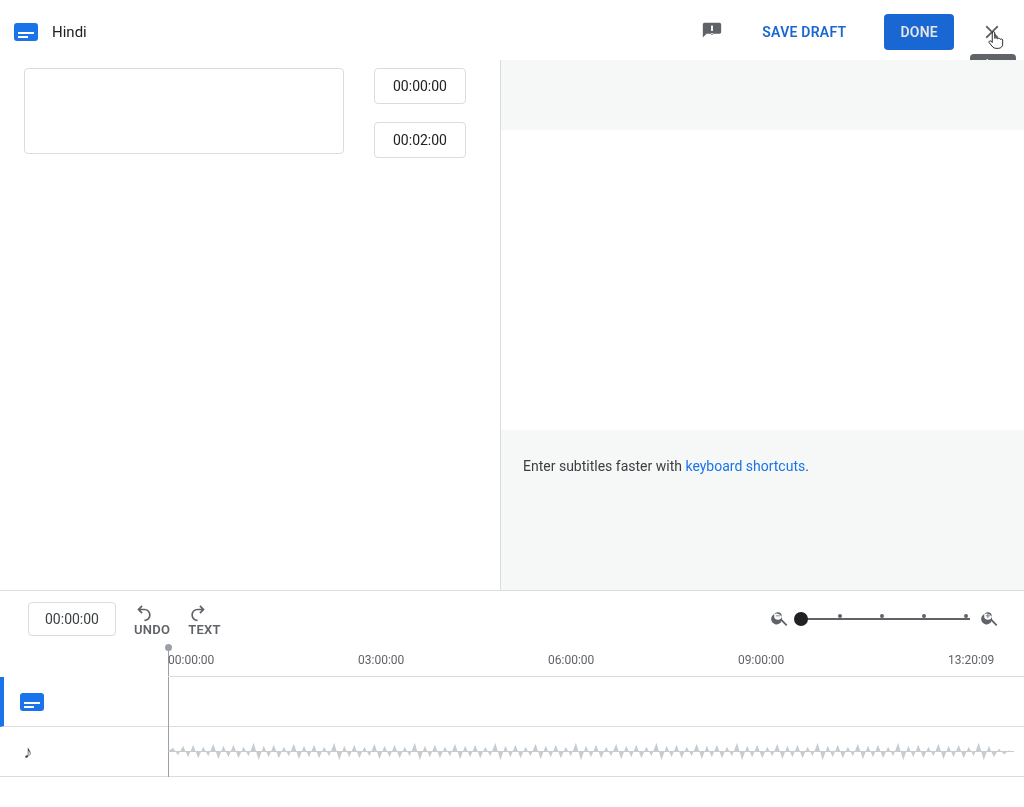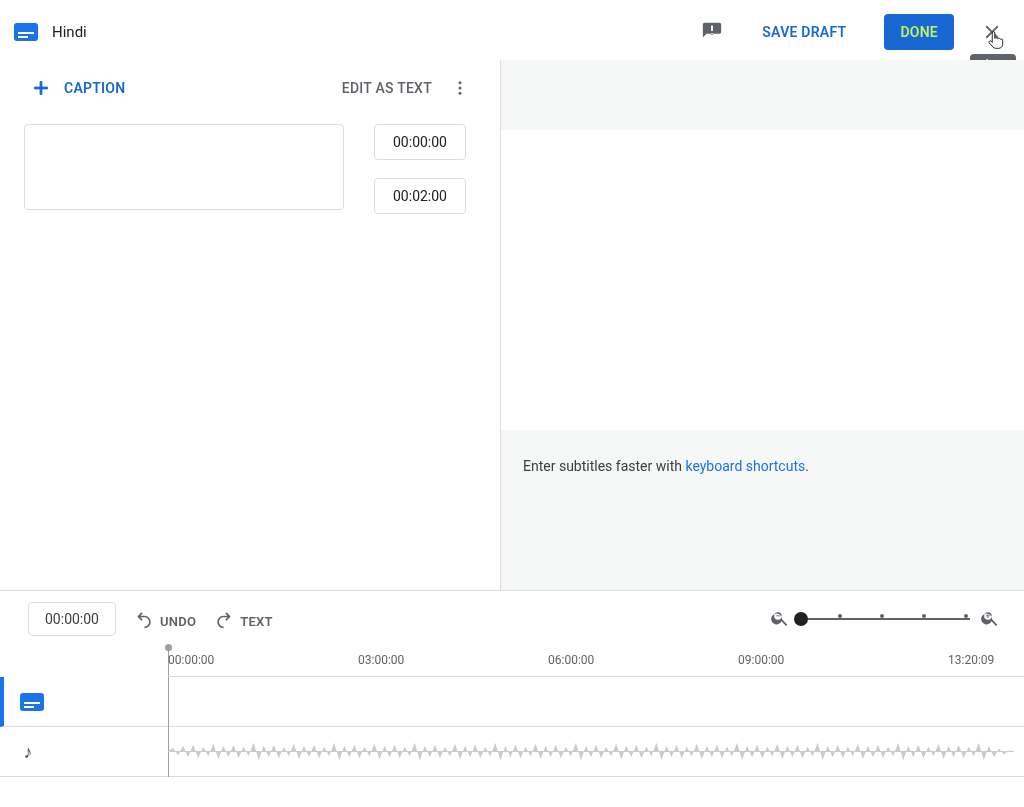--- a/index.html
+++ b/index.html
@@ -74,21 +74,21 @@
     border-radius: 4px;
     font-weight: 600;
     letter-spacing: .25px;
     font-size: 14px;
     cursor: pointer;
     user-select: none;
   }
   .text-btn.blue-ink { color: var(--blue-ink); }
   .text-btn.filled {
     background: var(--blue-ink);
-    color: #bef264;
+    color: #e5e5e5;
   }
 
   .header .text-btn + .text-btn { margin-left: 8px; }
 
   .close-wrap { position: relative; margin-left: 4px;}
   .tooltip {
     position: absolute;
     top: 42px; right: -4px;
     background: var(--tooltip-bg);
     color: #fff;
@@ -223,26 +223,27 @@
   }
   .tl-time-box {
     width: 88px; height: 34px;
     border: 1px solid var(--border);
     border-radius: 4px;
     display: flex; align-items: center; justify-content: center;
     font-feature-settings: "tnum";
     font-size: 14px;
   }
   .undo-redo {
-    display: inline-flex; align-items: flex-end; gap: 6px;
+    display: inline-flex; align-items: flex-start; 
     color: var(--ink-soft);
     font-weight: 600;
     font-size: 13px;
     letter-spacing: .25px;
     cursor: pointer;
+    flex-direction: column;
   }
   .undo-redo svg { width: 20px; height: 20px; fill: var(--ink-soft); }
   .tl-ctrl-spacer { flex: 1 1 auto; }
   .zoom-group { display: inline-flex; align-items: center; gap: 10px; }
   .zoom-icon svg { width: 20px; height: 20px; fill: var(--ink-soft); }
   .zoom-track {
     width: 170px; height: 2px; background: var(--ink-soft);
     position: relative;
   }
   .zoom-dot {
@@ -342,39 +343,20 @@
           <path fill="#fff" stroke="#000" stroke-width="1" d="M9 2c.8 0 1.5.7 1.5 1.5V10l1-.5c.7-.4 1.6-.1 2 .6l.3.5 1-.5c.7-.4 1.6-.1 2 .6l.3.5.9-.4c.7-.3 1.6 0 1.9.8l.1.3v5.1c0 2.8-2.2 5-5 5h-3.2c-1.4 0-2.7-.6-3.6-1.6L4 15.5c-.6-.7-.5-1.8.3-2.3.6-.4 1.4-.3 1.9.2L7.5 15V3.5C7.5 2.7 8.2 2 9 2z"></path>
         </svg>
     </span>
     <div class="tooltip">Close</div>
   </div>
 </div>
 
 <div class="panels">
 
   <div class="left-panel">
-    <div class="left-toolbar">
-      <div class="add-caption">
-        <svg viewBox="0 0 24 24">
-            <path d="M19 13h-6v6h-2v-6H5v-2h6V5h2v6h6v2z"></path>
-          </svg>
-        <span>CAPTION</span>
-      </div>
-      <div class="left-toolbar-spacer"></div>
-      <div class="edit-as-text">
-        <span>EDIT AS TEXT</span>
-      </div>
-      <div class="kebab">
-        <svg viewBox="0 0 24 24">
-            <circle cx="12" cy="5" r="2"></circle>
-            <circle cx="12" cy="12" r="2"></circle>
-            <circle cx="12" cy="19" r="2"></circle>
-          </svg>
-      </div>
-    </div>
 
     <div class="caption-row">
       <textarea class="caption-textarea" style=""></textarea>
       <div class="time-stack">
         <div class="time-box">00:00:00</div>
         <div class="time-box">00:02:00</div>
       </div>
     </div>
   </div>
 

